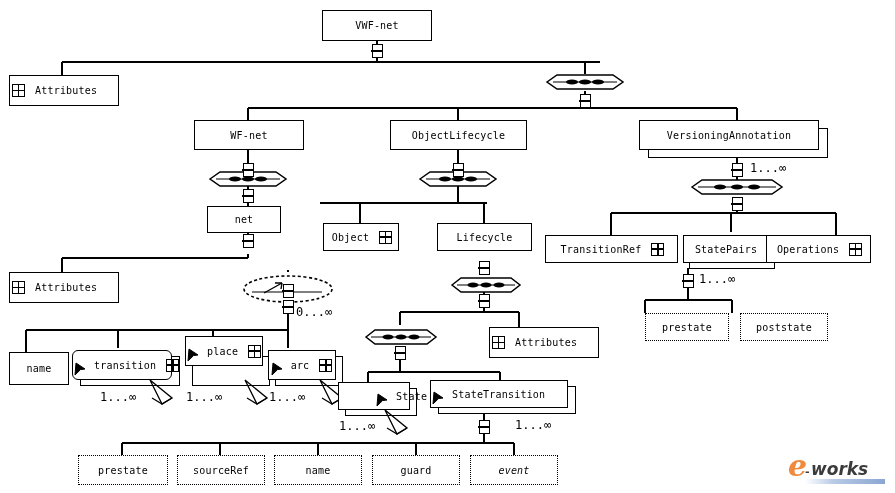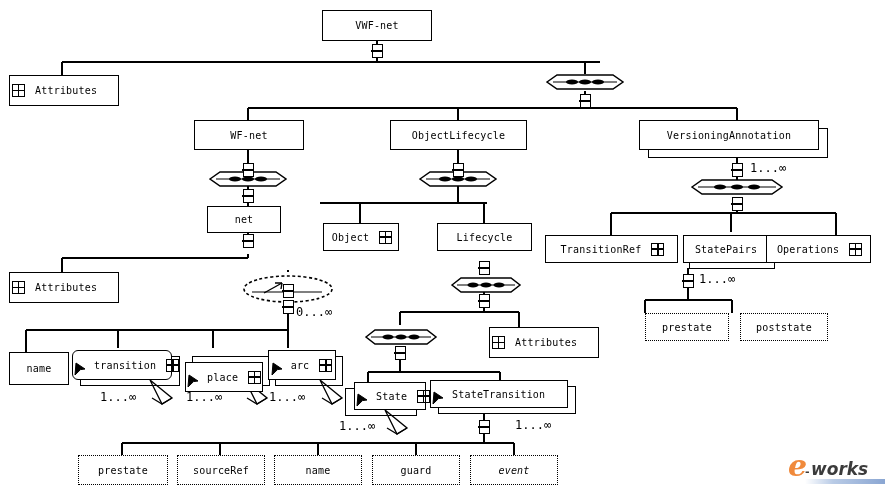--- a/index.html
+++ b/index.html
@@ -349,21 +349,21 @@
       <path d="M245 380 L267 398 L257 404 L245 380"></path>
       <path d="M247 398 L257 404 L267 398"></path>
       <path d="M320 380 L342 398 L332 404 L320 380"></path>
       <path d="M322 398 L332 404 L342 398"></path>
       <path d="M385 410 L407 428 L397 434 L385 410"></path>
       <path d="M387 428 L397 434 L407 428"></path>
     </g>
   </svg>
 
   <div class="stack-plate" style="left:192px; top:356px; width:78px; height:30px;"></div>
-  <div class="node" style="left:185px; top:362px; width:78px; height:30px; justify-content:flex-start;">
+  <div class="node" style="left:185px; top:336px; width:78px; height:30px; justify-content:flex-start;">
     <span class="cursor-icon">
       <svg viewBox="0 0 14 15" width="14" height="15" xmlns="http://www.w3.org/2000/svg">
         <path d="M1 14 L2 2 L11 8 L6.5 8.6 Z" fill="#000" stroke="#000" stroke-width="1"></path>
       </svg>
     </span>
     <span class="lbl">place</span>
     <span class="grid-icon grid-right"></span>
   </div>
   <div class="card" style="left:186px; top:390px;">1...∞</div>
 
@@ -389,21 +389,21 @@
     </svg>
   </div>
   <div class="linkbox" style="left:394.5px; top:346px;"></div>
 
   <div class="node" style="left:489px; top:327px; width:110px; height:31px; justify-content:flex-start;">
     <span class="grid-icon grid-left"></span>
     <span class="lbl">Attributes</span>
   </div>
 
   <div class="stack-plate" style="left:345px; top:388px; width:72px; height:28px;"></div>
-  <div class="node" style="left:354px; top:382px; width:72px; height:28px; justify-content:flex-start;">
+  <div class="node" style="left:338px; top:382px; width:72px; height:28px; justify-content:flex-start;padding-left:36px;">
     <span class="cursor-icon">
       <svg viewBox="0 0 14 15" width="14" height="15" xmlns="http://www.w3.org/2000/svg">
         <path d="M1 14 L2 2 L11 8 L6.5 8.6 Z" fill="#000" stroke="#000" stroke-width="1"></path>
       </svg>
     </span>
     <span class="lbl">State</span>
     <span class="grid-icon grid-right"></span>
   </div>
   <div class="card" style="left:339px; top:419px;">1...∞</div>
 

